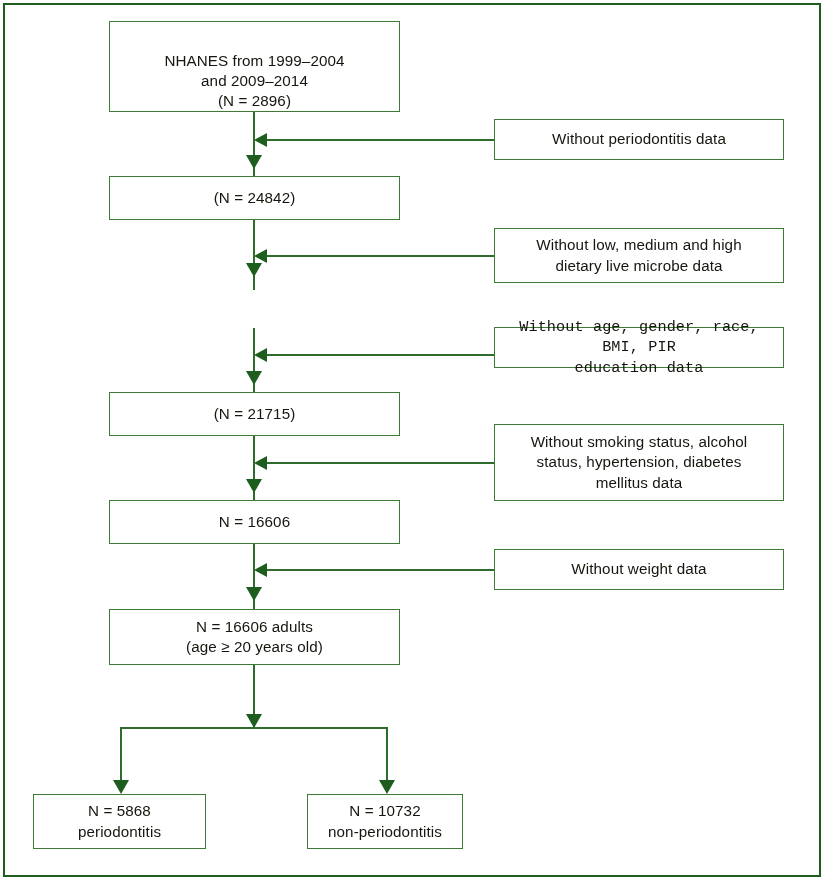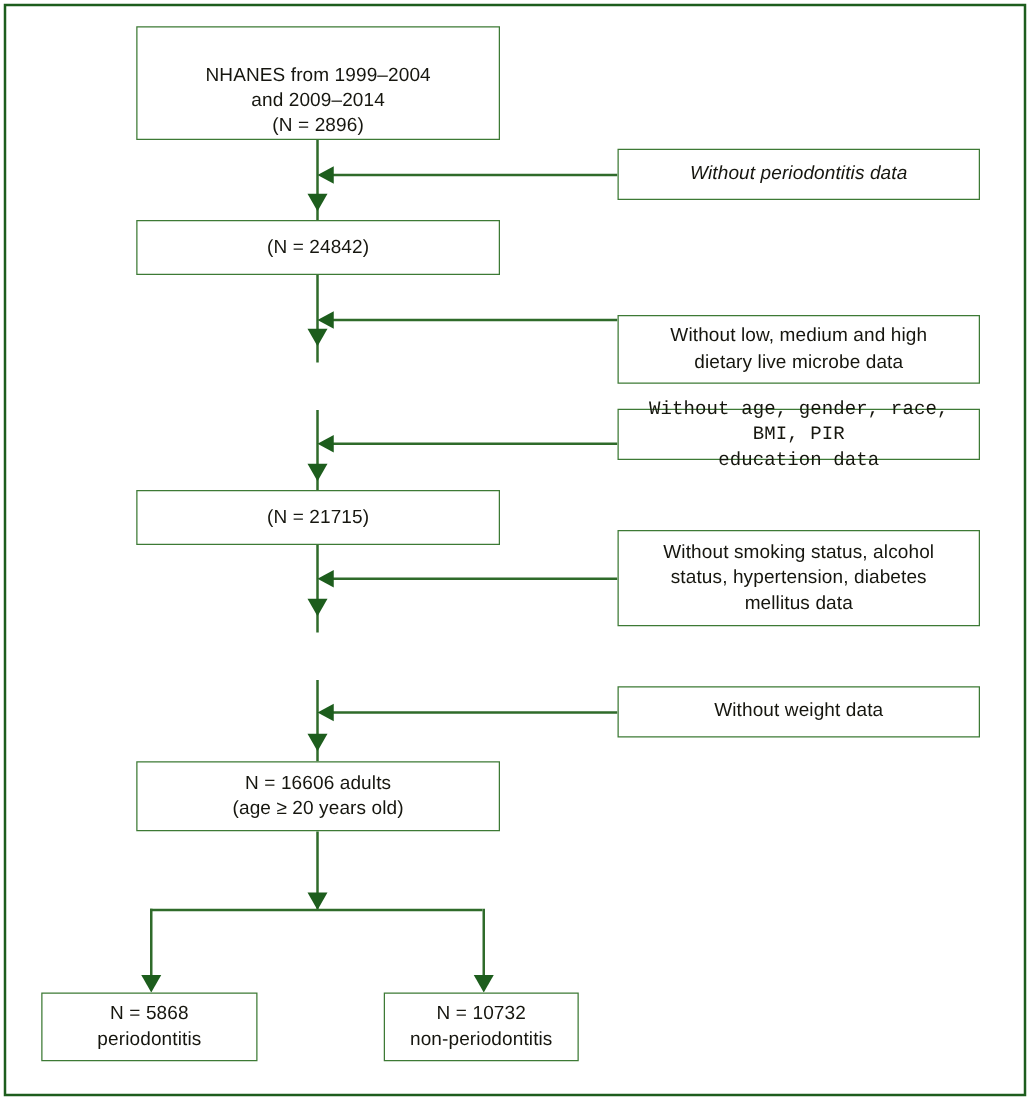--- a/index.html
+++ b/index.html
@@ -125,31 +125,34 @@
 
   <div class="box" style="left:109px; top:176px; width:291px; height:44px;">
     <span class="lines">(N = 24842)</span>
   </div>
 
 
   <div class="box" style="left:109px; top:392px; width:291px; height:44px;">
     <span class="lines">(N = 21715)</span>
   </div>
 
+  <div class="box" style="left:109px; top:500px; width:291px; height:44px;">
+    <span class="lines">N = 16606</span>
+  </div>
 
   <div class="box" style="left:109px; top:609px; width:291px; height:56px;">
     <span class="lines">N = 16606 adults
 (age ≥ 20 years old)</span>
   </div>
 
-  <div class="box" style="left:494px; top:119px; width:290px; height:41px;font-style:italic;">
+  <div class="box" style="left:494px; top:119px; width:290px; height:41px;">
     <span class="lines">Without periodontitis data</span>
   </div>
 
-  <div class="box" style="left:494px; top:228px; width:290px; height:55px;margin-top:24px;">
+  <div class="box" style="left:494px; top:228px; width:290px; height:55px;">
     <span class="lines">Without low, medium and high
 dietary live microbe data</span>
   </div>
 
   <div class="box" style="left:494px; top:327px; width:290px; height:41px;font-family:Liberation Mono, monospace;">
     <span class="lines">Without age, gender, race, BMI, PIR
 education data</span>
   </div>
 
   <div class="box" style="left:494px; top:424px; width:290px; height:77px;text-align:center;">

